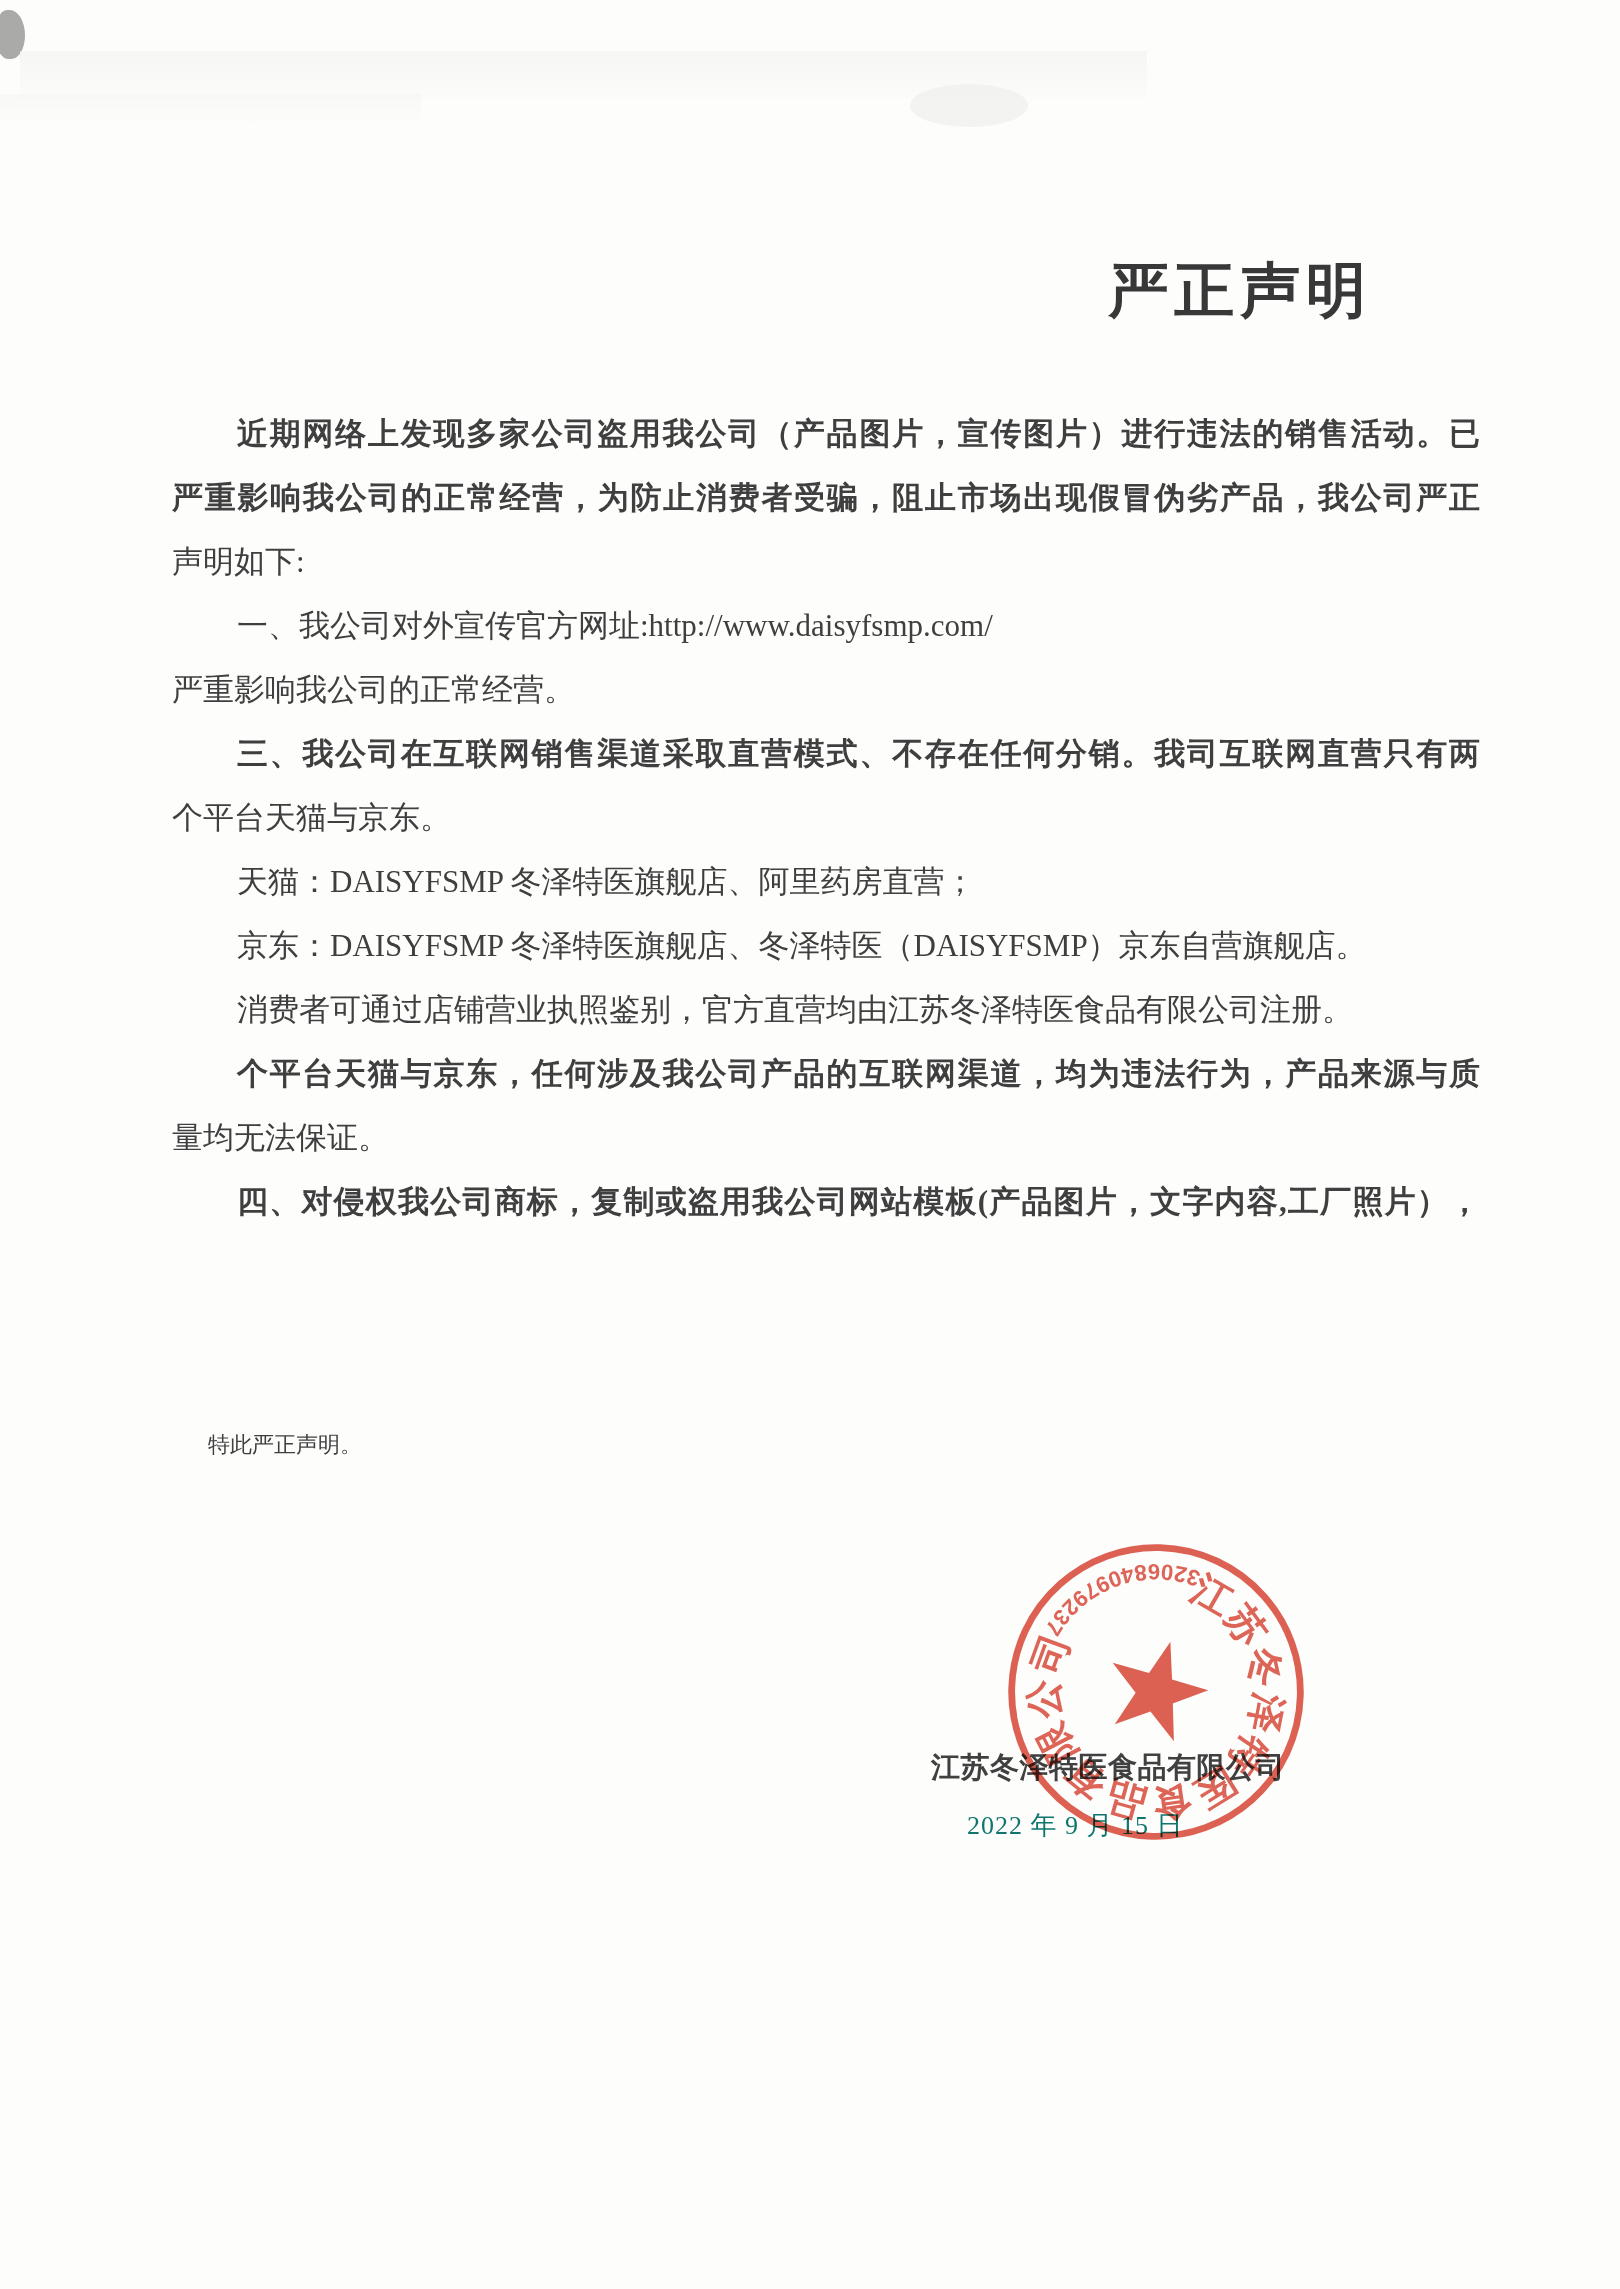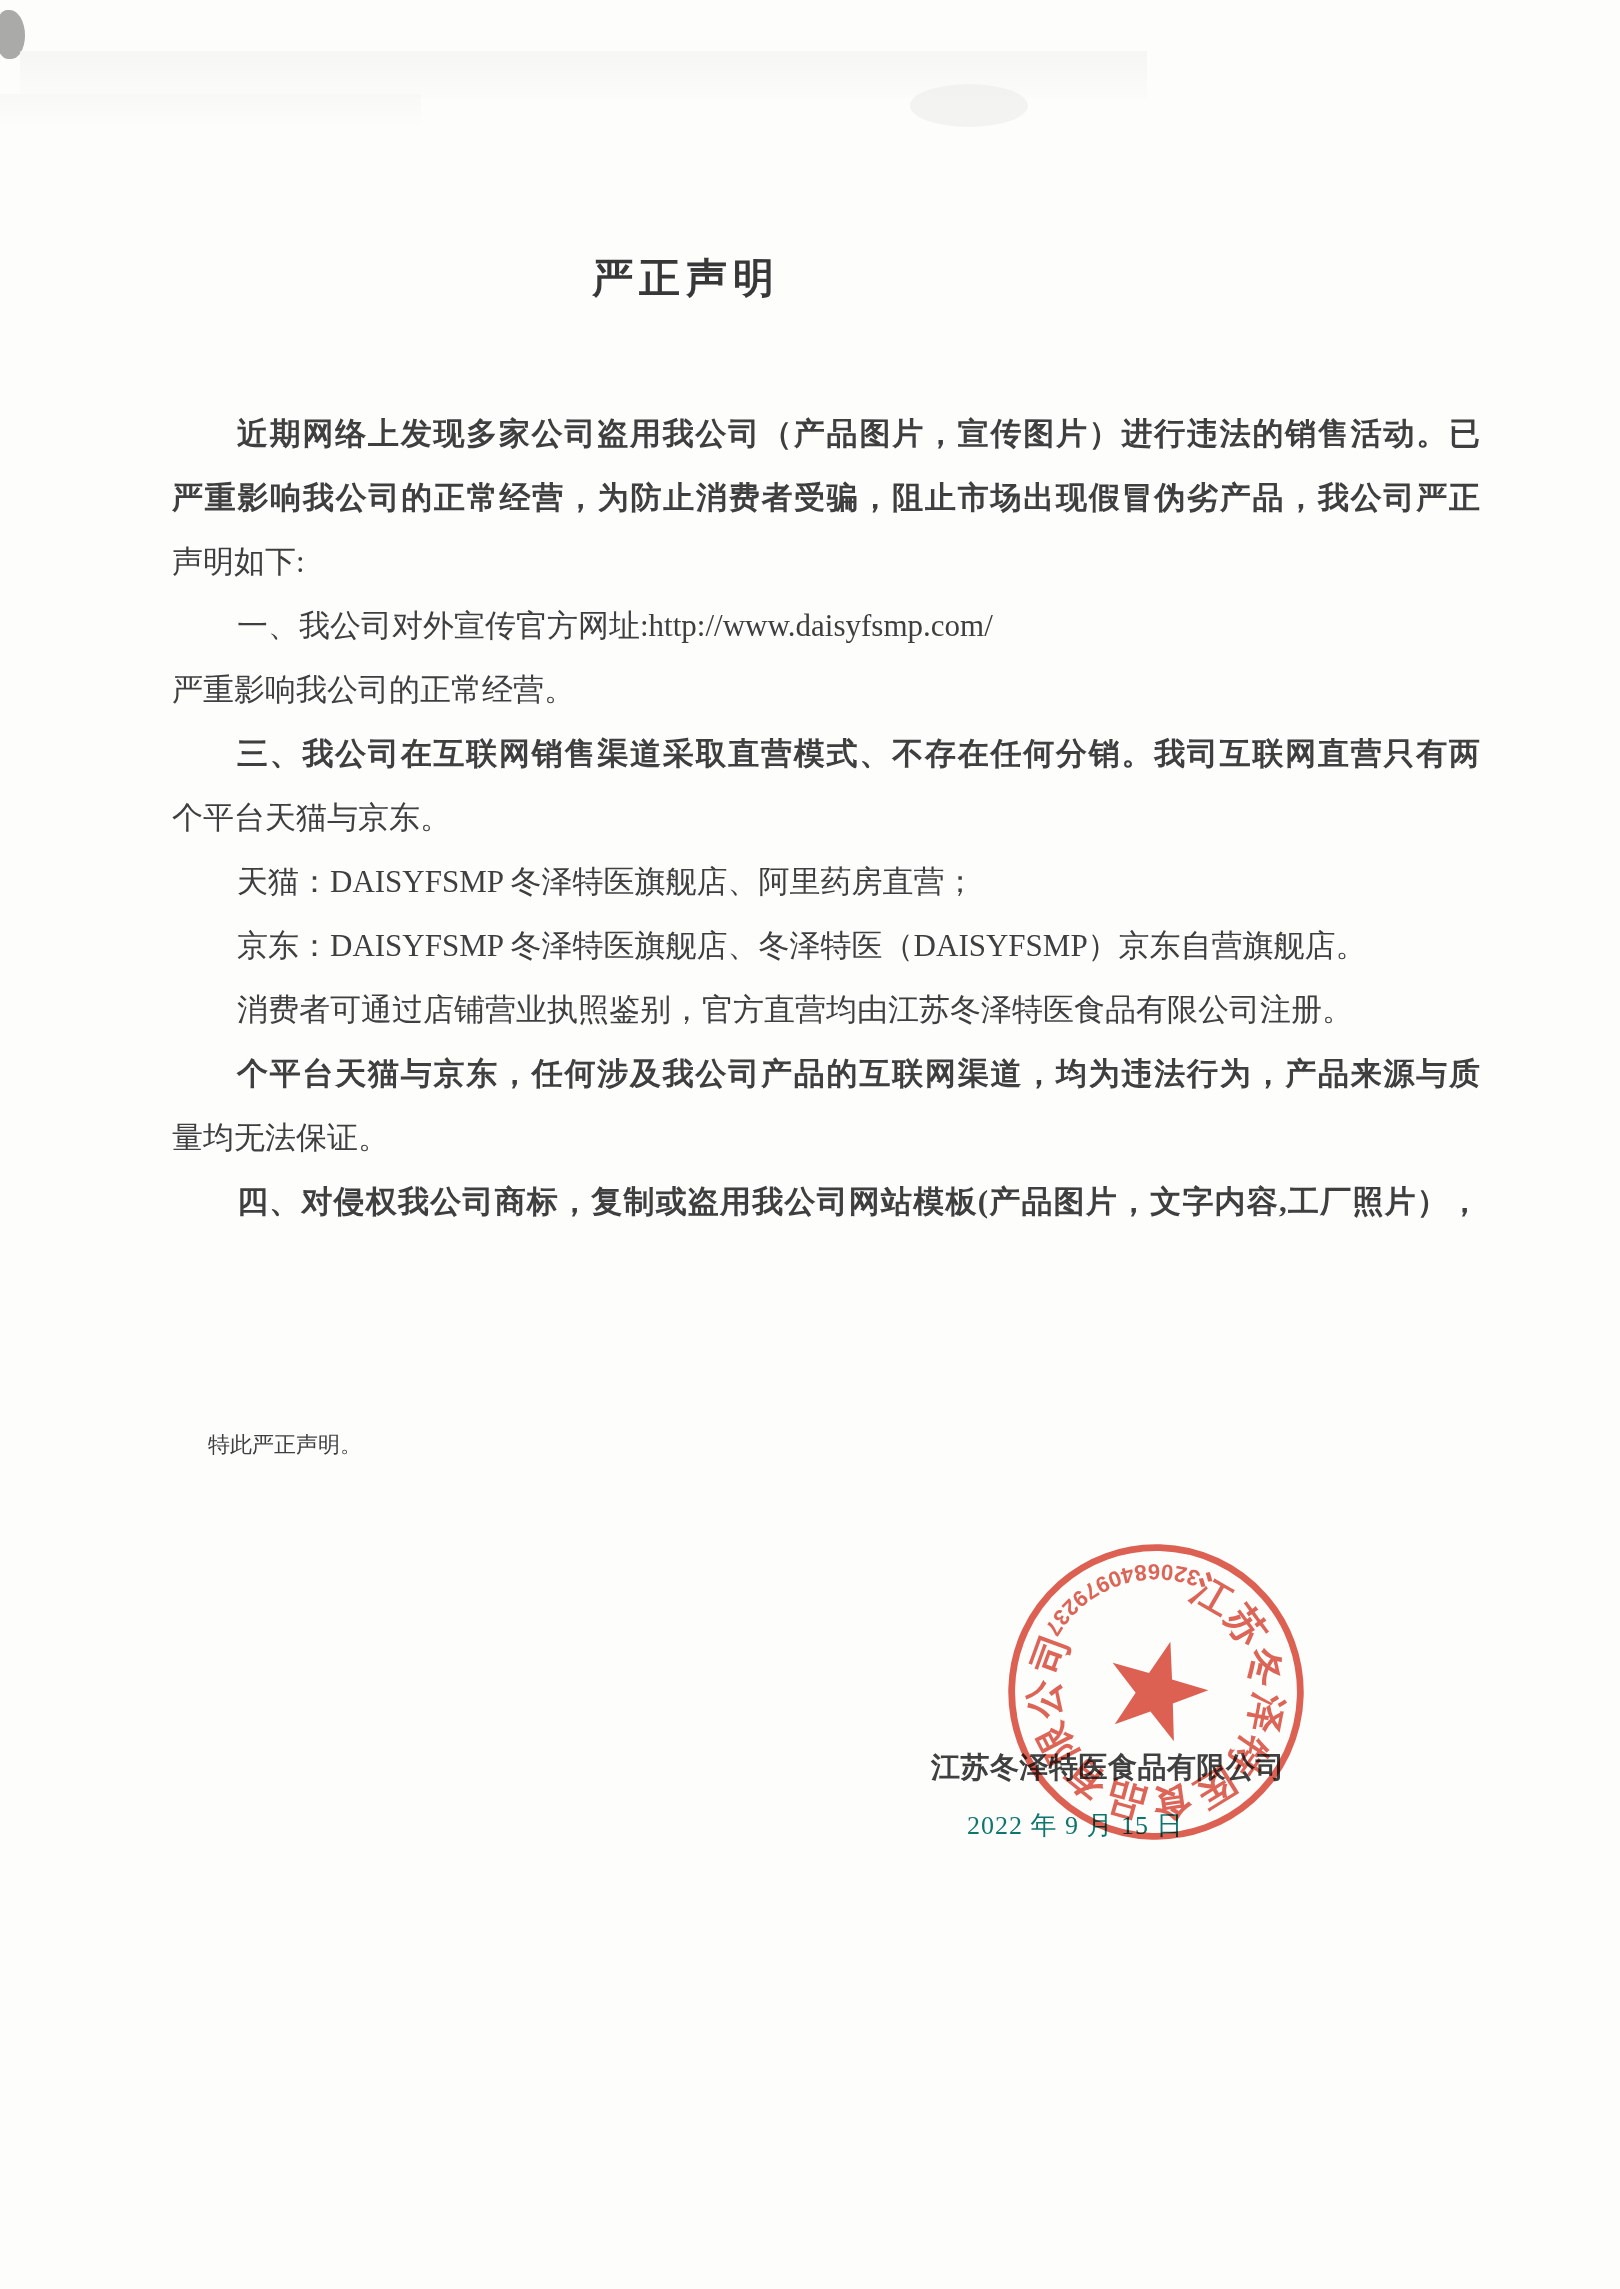--- a/index.html
+++ b/index.html
@@ -27,22 +27,22 @@
     background: linear-gradient(180deg, #f5f5f4, #fdfdfc); opacity: .6;
   }
   .a-smudge {
     top: 84px; left: 910px; width: 118px; height: 43px;
     background: #f0f0ef; border-radius: 50%; opacity: .8;
   }
 
   .title {
     position: absolute;
     top: 251px; left: 0; width: 1372px; margin: 0;
-    text-align: center;
-    font-size: 41px; font-weight: 700; letter-spacing: 5.9px;
+    text-align: right;
+    font-size: 60px; font-weight: 700; letter-spacing: 5.9px;
     color: #383838;
   }
 
   .body-block {
     position: absolute;
     top: 402px; left: 172px; width: 1308px;
     font-size: 31px;
   }
   .line { height: 64px; line-height: 64px; white-space: nowrap; }
   .line.indent { text-indent: 65px; }

